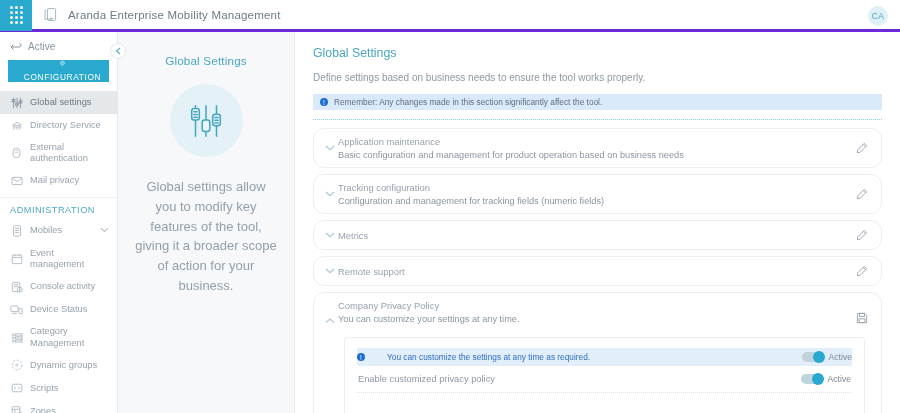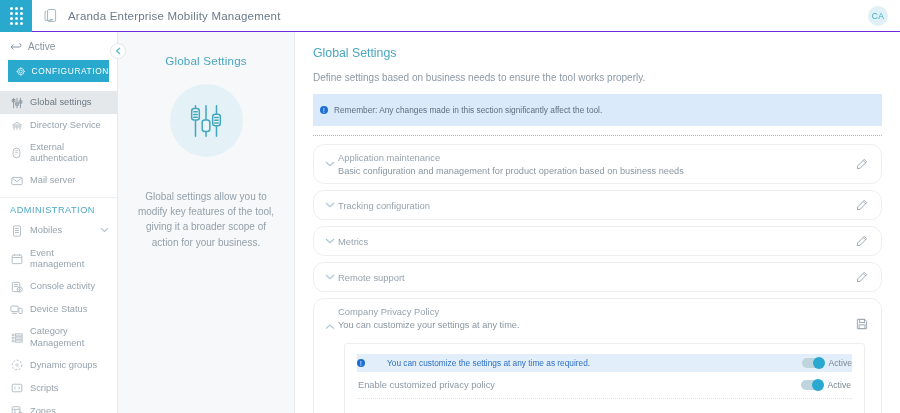--- a/index.html
+++ b/index.html
@@ -7,21 +7,21 @@
     width: 900px; height: 413px;
     font-family: "Liberation Sans", sans-serif;
     background: #ffffff;
     overflow: hidden;
   }
   .app { position: relative; width: 900px; height: 413px; display: flex; flex-direction: column; }
 
   
   .topbar {
     height: 32px; min-height: 32px; display: flex; align-items: center;
-    background: #ffffff; border-bottom: 1px solid #6d28d9; position: relative;
+    background: #ffffff; border-bottom: 3px solid #6d28d9; position: relative;
   }
   .waffle {
     width: 32px; height: 32px; background: #2aa9cf; display: flex;
     align-items: center; justify-content: center; cursor: pointer;
   }
   .waffle-grid { display: grid; grid-template-columns: repeat(3, 3px); grid-gap: 2px; }
   .waffle-grid i { width: 3px; height: 3px; background: #fff; border-radius: 50%; display: block; }
   .app-icon { margin-left: 10px; display: flex; align-items: center; }
   .app-title {
     margin-left: 9px; font-size: 11.5px; color: #6c7a89; letter-spacing: .2px;
@@ -41,21 +41,21 @@
     padding-top: 7px; overflow: hidden; position: relative;
   }
   .return {
     display: flex; align-items: center; gap: 6px; padding: 2px 10px 8px 10px;
     color: #8794a1; font-size: 10px; cursor: pointer;
   }
   .return svg { flex: 0 0 auto; }
   .config-btn {
     margin: 0 8px 6px 8px; height: 22px; background: #2aa9cf; color: #fff;
     display: flex; align-items: center; gap: 6px; padding-left: 8px;
-    font-size: 8.4px; letter-spacing: .6px; cursor: pointer;
+    font-size: 8.4px; letter-spacing: .6px; cursor: pointer; flex-direction: column;
   }
   .side-group { border-bottom: 1px solid #edf0f3; padding: 3px 0 4px 0; }
   .side-item {
     display: flex; align-items: center; gap: 7px; padding: 5px 8px 5px 10px;
     font-size: 9.3px; color: #97a3ae; cursor: pointer; line-height: 1.22; position: relative;
   }
   .side-item.active { background: #e4e8eb; color: #6b7884; }
   .side-item .lbl { flex: 1; }
   .side-item .ico { width: 13px; height: 13px; flex: 0 0 13px; display: flex; align-items: center; justify-content: center; color: #b2bcc6; }
   .side-item.active .ico { color: #8d99a5; }
@@ -75,29 +75,29 @@
   .infopanel {
     width: 177px; min-width: 177px; background: #f7f8f9; border-right: 1px solid #e6eaee;
     display: flex; flex-direction: column; align-items: center; padding-top: 22px;
   }
   .infopanel h2 { font-size: 11.6px; color: #4aa6c1; font-weight: normal; letter-spacing: .2px; }
   .circle-ico {
     margin-top: 17px; width: 73px; height: 73px; border-radius: 50%; background: #e4f2f7;
     display: flex; align-items: center; justify-content: center;
   }
   .infopanel p {
-    margin-top: 32px; width: 142px; text-align: center; font-size: 10px; color: #93a0ab; line-height: 1.52;
+    margin-top: 20px; width: 142px; text-align: center; font-size: 13px; color: #93a0ab; line-height: 1.52;
   }
 
   
   .main { flex: 1; padding: 14px 18px 0 18px; overflow: hidden; min-width: 0; }
   .main h1 { font-size: 12.3px; color: #4aa6c1; font-weight: normal; }
   .main .subtitle { margin-top: 12px; font-size: 10px; color: #8d99a4; }
   .notice {
-    margin-top: 11px; height: 32px; background: #dbeafb; display: flex; align-items: center;
+    margin-top: 11px; height: 16px; background: #dbeafb; display: flex; align-items: center;
     gap: 6px; padding-left: 7px; font-size: 8.3px; color: #5f6e7d;
   }
   .notice .bang {
     width: 8px; height: 8px; border-radius: 50%; background: #1c6fd0; color: #fff;
     font-size: 6.5px; display: flex; align-items: center; justify-content: center; flex: 0 0 8px;
   }
   .dotted { margin-top: 9px; border-top: 1.6px dotted #7dc8dc; }
 
   .acc-list { margin-top: 8px; }
   .acc {
@@ -240,21 +240,21 @@
           <span class="lbl">External authentication</span>
         </div>
 
         <div class="side-item">
           <span class="ico">
             <svg width="12" height="10" viewBox="0 0 14 11" fill="none" stroke="currentColor" stroke-width="1.1">
               <rect x="1" y="1.3" width="12" height="8.4" rx="1"></rect>
                 <polyline points="1.4,2 7,6.2 12.6,2"></polyline>
             </svg>
           </span>
-          <span class="lbl">Mail server</span>
+          <span class="lbl">Mail privacy</span>
         </div>
       </div>
 
       <div class="section-title">ADMINISTRATION</div>
 
       <div>
 
         <div class="side-item">
           <span class="ico">
             <svg width="10" height="12" viewBox="0 0 11 14" fill="none" stroke="currentColor" stroke-width="1.1">
@@ -416,20 +416,21 @@
         </div>
 
         <div class="acc">
           <span class="chev">
             <svg width="10" height="6" viewBox="0 0 10 6" fill="none" stroke="currentColor" stroke-width="1.2">
                 <polyline points="1,1 5,4.6 9,1"></polyline>
               </svg>
           </span>
           <div class="txt">
             <div class="t1">Tracking configuration</div>
+            <div class="t2">Configuration and management for tracking fields (numeric fields)</div>
           </div>
           <span class="act">
             <svg width="12" height="12" viewBox="0 0 14 14" fill="none" stroke="currentColor" stroke-width="1.1">
               <path d="M9.6 1.6 L12.4 4.4 L4.8 12 L1.6 12.4 L2 9.2 Z"></path>
                 <line x1="8.4" y1="2.8" x2="11.2" y2="5.6"></line>
             </svg>
           </span>
         </div>
 
         <div class="acc">

